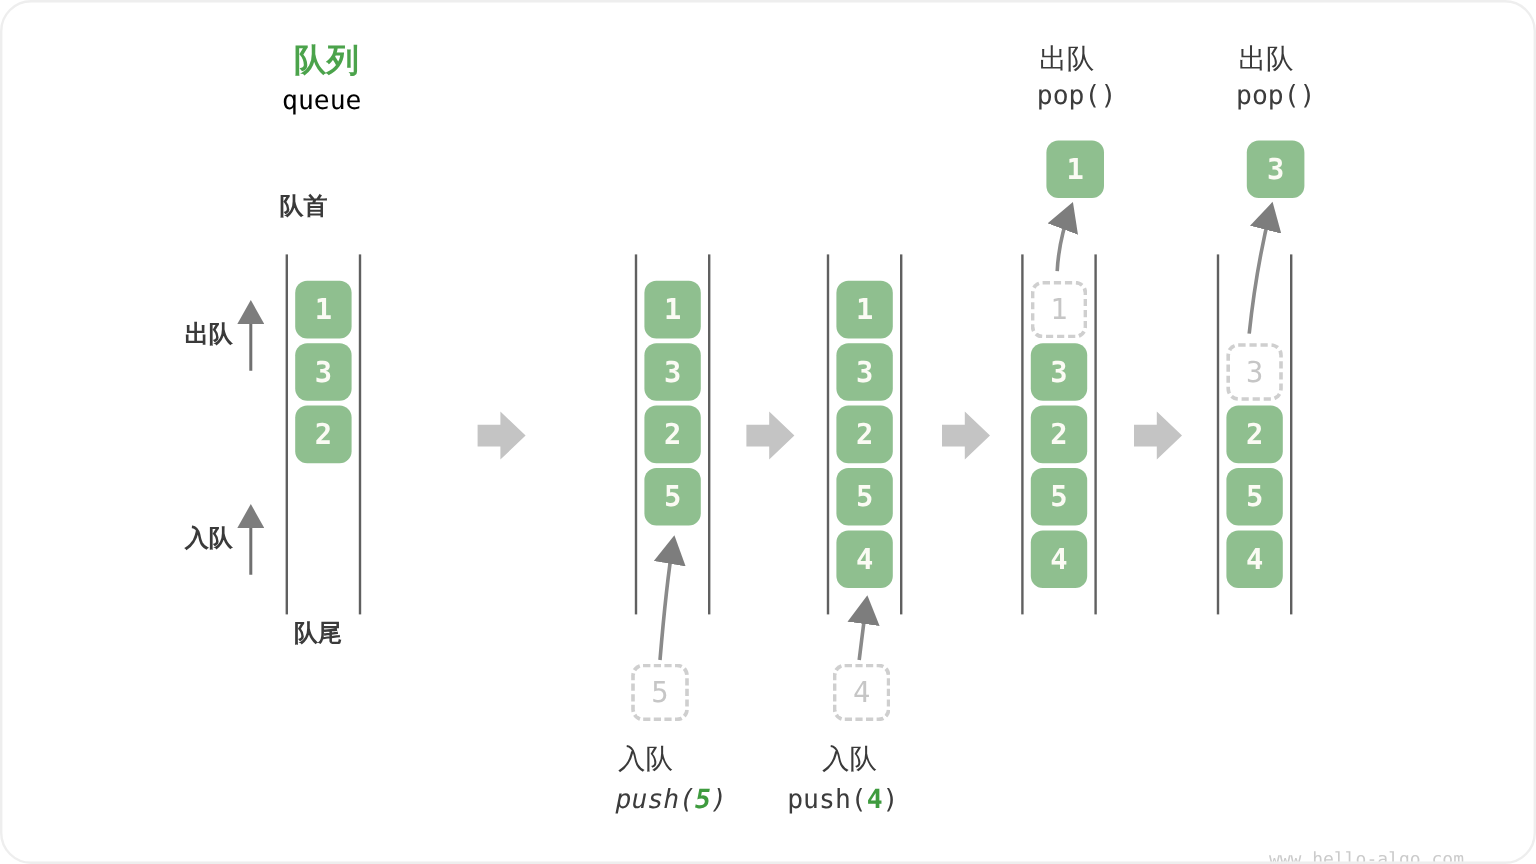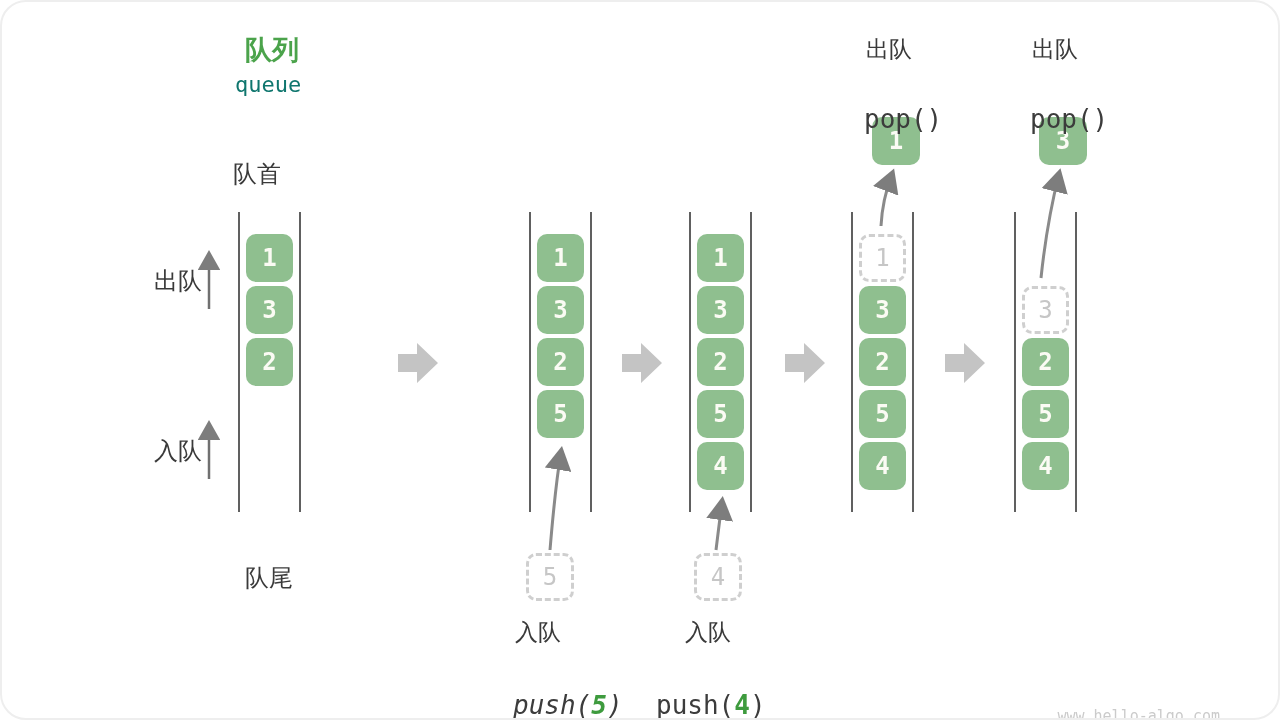--- a/index.html
+++ b/index.html
@@ -4,24 +4,24 @@
 <style>
   * { margin:0; padding:0; box-sizing:border-box; }
   html,body { background:#ffffff; }
   .canvas {
     position:relative; width:1280px; height:720px; background:#ffffff;
     border:2px solid #eeeeee; border-radius:26px; overflow:hidden;
     font-family:"Liberation Sans", sans-serif; color:#3c3c3c;
   }
   .abs { position:absolute; }
   .title-zh { left:243px; top:30px; font-size:27px; font-weight:bold; color:#4ba34b; }
-  .title-en { left:233px; top:70px; font-size:22px; font-family:"DejaVu Sans Mono", monospace; color:#0f766e; }
-  .side-label { font-size:24px; font-weight:normal; color:#3a3a3a; }
+  .title-en { left:233px; top:70px; font-size:22px; font-family:"DejaVu Sans Mono", monospace; color:#000000; }
+  .side-label { font-size:20px; font-weight:bold; color:#3a3a3a; }
   .lbl-front { left:231px; top:156px; }
-  .lbl-rear  { left:243px; top:560px; }
+  .lbl-rear  { left:243px; top:512px; }
   .lbl-deq   { left:152px; top:263px; }
   .lbl-enq   { left:152px; top:433px; }
 
   .col {
     position:absolute; top:210px; width:63px; height:300px;
     border-left:2px solid #606060; border-right:2px solid #606060;
   }
   .c1 { left:236px; } .c2 { left:527px; } .c3 { left:687px; } .c4 { left:849px; } .c5 { left:1012px; }
 
   .box {
@@ -40,21 +40,21 @@
     display:flex; align-items:center; justify-content:center;
   }
   .floatbox.green { background:#8fbf8f; color:#fbfbf4; font-weight:bold; }
   .floatbox.dashed { background:#ffffff; border:3px dashed #cfcfcf; color:#c6c6c6; }
   .pend-c2 { left:524px; top:551px; }
   .pend-c3 { left:692px; top:551px; }
   .pop-c4  { left:870px; top:115px; }
   .pop-c5  { left:1037px; top:115px; }
 
   .op-zh { font-size:23px; font-weight:500; color:#3a3a3a; }
-  .op-code { font-family:"DejaVu Sans Mono", monospace; font-size:26px; color:#3c3c3c;margin-top:36px; }
+  .op-code { font-family:"DejaVu Sans Mono", monospace; font-size:22px; color:#3c3c3c; }
   .op-code .arg { color:#3e9b3e; font-weight:bold; }
   .cap-zh-c2 { left:513px; top:615px; } .cap-code-c2 { left:511px; top:652px;font-style:italic; }
   .cap-zh-c3 { left:683px; top:615px; } .cap-code-c3 { left:654px; top:652px; }
   .cap-zh-c4 { left:864px; top:32px; }  .cap-code-c4 { left:862px; top:66px; }
   .cap-zh-c5 { left:1030px; top:32px; } .cap-code-c5 { left:1028px; top:66px; }
 
   .watermark {
     right:58px; top:705px; font-family:"DejaVu Sans Mono", monospace;
     font-size:15px; color:#cbcbcb;
   }

